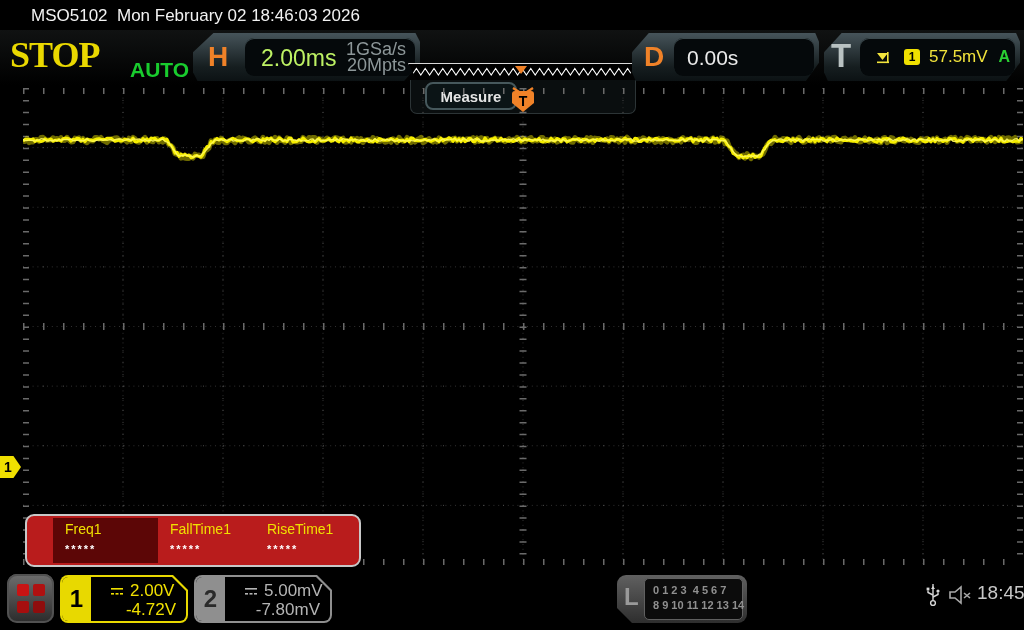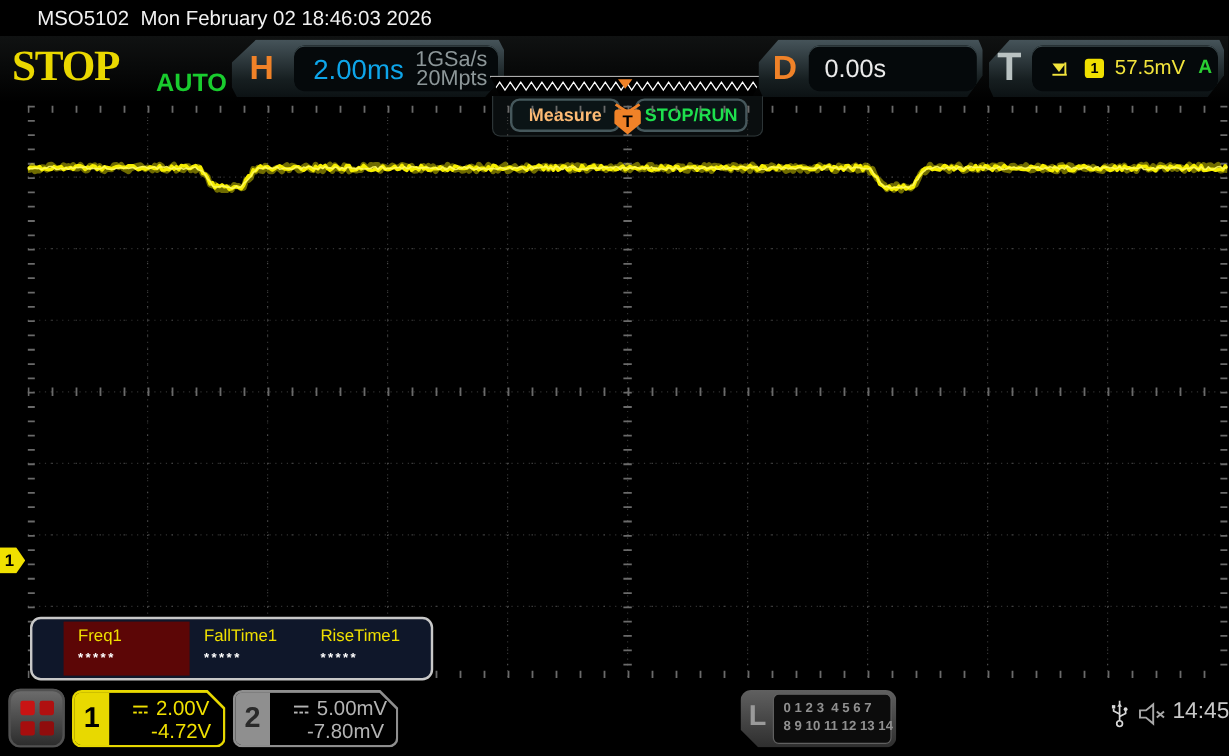--- a/index.html
+++ b/index.html
@@ -14,53 +14,53 @@
         font-size:36px;color:#ead800;letter-spacing:-1px;}
   .auto{position:absolute;left:130px;top:28px;font-weight:700;font-size:21px;color:#19cc2e;}
   .slab{position:absolute;top:3px;height:48px;background:linear-gradient(#46545a,#161e20 70%,#0c1214);
         clip-path:polygon(9% 0,98% 0,100% 18%,100% 62%,93% 100%,2% 100%,0 82%,0 40%);}
   .slab-letter{position:absolute;top:8px;font-weight:700;font-size:28px;color:#f08228;}
   .slab-inner{position:absolute;top:5px;bottom:5px;right:5px;background:#05090b;border-radius:9px;
               box-shadow:inset 0 1px 0 #3c4a4e;}
   .h-slab{left:193px;width:227px;}
   .h-slab .slab-letter{left:15px;}
   .h-slab .slab-inner{left:52px;}
-  .timebase{position:absolute;left:16px;top:7px;font-size:23px;color:#0ea5e9;}
+  .timebase{position:absolute;left:16px;top:7px;font-size:23px;color:#bef264;}
   .rate{position:absolute;right:9px;top:3px;text-align:right;font-size:18px;line-height:16px;color:#8d9799;}
   .d-slab{left:632px;width:187px;}
   .d-slab .slab-letter{left:12px;}
   .d-slab .slab-inner{left:42px;padding-left:40px;}
   .delayval{position:absolute;left:13px;top:8px;font-size:21px;color:#ebebeb;}
   .t-slab{left:824px;width:196px;}
   .big-t{position:absolute;left:7px;top:4px;font-weight:700;font-size:33px;color:#b9c2c2;}
   .t-slab .slab-inner{left:36px;display:flex;align-items:center;gap:9px;padding-left:15px;}
   .badge1{display:inline-block;width:16px;height:16px;border-radius:3px;background:#f0e000;color:#000;
           font-weight:700;font-size:12px;line-height:16px;text-align:center;}
   .tlevel{font-size:17px;color:#f2e43c;}
   .tmode{font-weight:700;font-size:16px;color:#2ad033;margin-left:2px;}
   
   .tray{position:absolute;left:410px;top:50px;width:224px;height:33px;background:#0a0e0f;
         border:1px solid #2c3436;border-top:none;border-radius:0 0 7px 7px;}
   .preview{position:absolute;left:408px;top:33px;width:226px;height:17px;background:#000;
            border:1px solid #d8d8d8;clip-path:polygon(0 0,100% 0,calc(100% - 10px) 100%,10px 100%);}
   .btn{position:absolute;top:52px;height:28px;background:#0b1416;border:2px solid #46585c;border-radius:8px;
        font-family:"Liberation Sans",sans-serif;font-weight:700;font-size:15px;padding:0;cursor:pointer;}
-  .btn.measure{left:425px;width:92px;color:#fdba74;}
+  .btn.measure{left:425px;width:92px;color:#e5e5e5;}
   .btn.run{left:529px;width:94px;color:#1ee04e;}
   
   .plot{position:absolute;left:23px;top:88px;width:1000px;height:477px;}
   .trig-chevron{position:absolute;left:512px;top:82px;}
   .trig-badge{position:absolute;left:511px;top:91px;width:24px;height:24px;}
   .trig-badge span{position:absolute;left:0;top:2px;width:24px;text-align:center;color:#000;
                    font-weight:700;font-size:14px;}
   .ch-marker{position:absolute;left:0;top:456px;width:21px;height:22px;background:#f0e000;
              clip-path:polygon(0 0,64% 0,100% 50%,64% 100%,0 100%);}
   .ch-marker span{position:absolute;left:4px;top:3px;color:#000;font-weight:700;font-size:14px;}
   
-  .meas-box{position:absolute;left:25px;top:514px;width:332px;height:49px;background:#0f172a;
+  .meas-box{position:absolute;left:25px;top:514px;width:332px;height:49px;background:#b91c1c;
             border:2px solid #c8c8c8;border-radius:9px;}
   .mcell{position:absolute;top:2px;bottom:2px;}
   .mc1{left:26px;width:105px;background:#5c0606;}
   .mc2{left:131px;width:97px;text-decoration:underline;}
   .mc3{left:228px;width:100px;}
   .mname{position:absolute;left:12px;top:3px;font-size:14px;color:#f0e000;}
   .mval{position:absolute;left:12px;top:25px;font-size:11px;font-weight:700;letter-spacing:2px;color:#fff;}
   
   .bottombar{position:absolute;left:0;top:570px;width:1024px;height:60px;background:#000;}
   .winbtn{position:absolute;left:7px;top:4px;width:47px;height:49px;border-radius:10px;
@@ -120,21 +120,20 @@
     </div>
 
     <div class="preview">
       <svg id="zigzag" width="224" height="15">
           <path d="M3 11 L7.4 4.5 L11.8 11 L16.2 4.5 L20.6 11 L25.0 4.5 L29.4 11 L33.8 4.5 L38.2 11 L42.6 4.5 L47.0 11 L51.4 4.5 L55.8 11 L60.2 4.5 L64.6 11 L69.0 4.5 L73.4 11 L77.8 4.5 L82.2 11 L86.6 4.5 L91.0 11 L95.4 4.5 L99.8 11 L104.2 4.5 L108.6 11 L113.0 4.5 L117.4 11 L121.8 4.5 L126.2 11 L130.6 4.5 L135.0 11 L139.4 4.5 L143.8 11 L148.2 4.5 L152.6 11 L157.0 4.5 L161.4 11 L165.8 4.5 L170.2 11 L174.6 4.5 L179.0 11 L183.4 4.5 L187.8 11 L192.2 4.5 L196.6 11 L201.0 4.5 L205.4 11 L209.8 4.5 L214.2 11 L218.6 4.5 L223.0 11" fill="none" stroke="#ffffff" stroke-width="1.1"></path>
           <polygon points="106,2 118,2 112,10" fill="#f08228"></polygon>
         </svg>
     </div>
     <div class="tray"></div>
     <button class="btn measure">Measure</button>
-    <button class="btn run">STOP/RUN</button>
 
     <div class="slab d-slab">
       <span class="slab-letter">D</span>
       <div class="slab-inner">
         <span class="delayval">0.00s</span>
       </div>
     </div>
 
     <div class="slab t-slab">
       <span class="big-t">T</span>
@@ -285,16 +284,16 @@
         <circle cx="13" cy="9" r="1.6" fill="#d8d8d8"></circle>
       </svg>
     </div>
     <div class="spk">
       <svg width="26" height="24">
         <polygon points="3,9 8,9 14,4 14,20 8,15 3,15" fill="none" stroke="#a8a8a8" stroke-width="1.6"></polygon>
         <line x1="17" y1="10" x2="23" y2="15" stroke="#a8a8a8" stroke-width="1.6"></line>
         <line x1="23" y1="10" x2="17" y2="15" stroke="#a8a8a8" stroke-width="1.6"></line>
       </svg>
     </div>
-    <span class="clock">14:45</span>
+    <span class="clock">18:45</span>
   </div>
 
 </div>
 
 </body></html>

